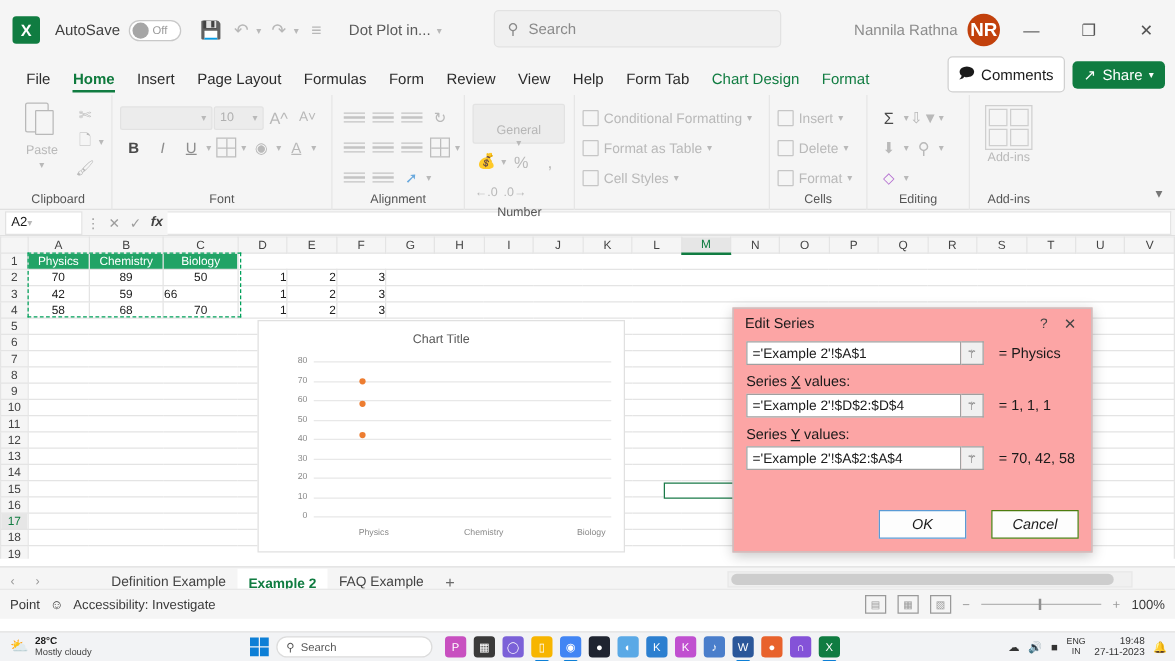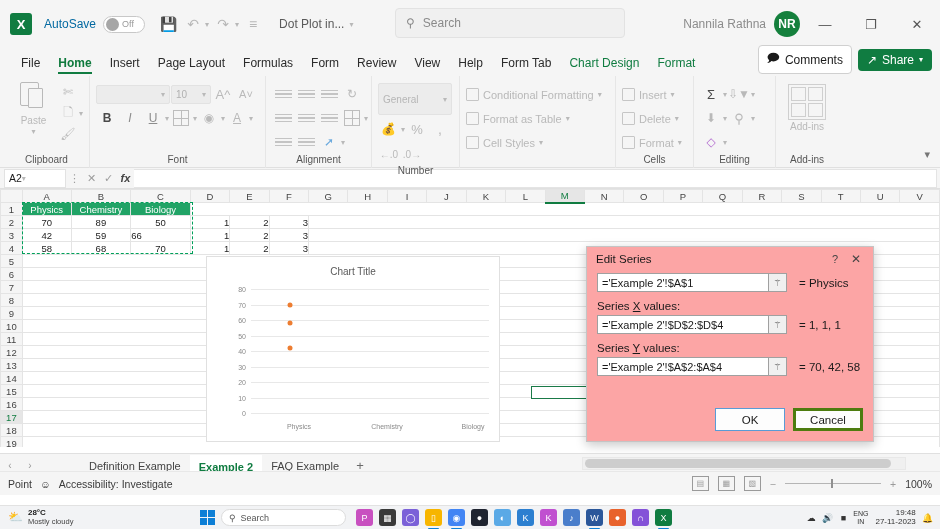--- a/index.html
+++ b/index.html
@@ -10,34 +10,34 @@
     background:#f3f3f3;
     color:#1a1a1a;
     -webkit-font-smoothing: antialiased;
   }
   .app { position:relative; width:940px; height:529px; background:#ffffff; }
 
   
   .titlebar { height:48px; background:#f5f5f5; display:flex; align-items:center; padding:0 10px; position:relative; }
   .xl-logo { width:22px; height:22px; background:#107c41; border-radius:3px; color:#fff; font-size:13px; font-weight:bold;
              display:flex; align-items:center; justify-content:center; margin-right:12px; }
-  .autosave-label { font-size:12px; color:#0369a1; margin-right:7px; }
+  .autosave-label { font-size:12px; color:#404040; margin-right:7px; }
   .toggle { width:42px; height:17px; border-radius:9px; border:1px solid #c8c8c8; background:#fff; position:relative; display:flex;
             align-items:center; margin-right:12px; }
   .toggle .knob { width:13px; height:13px; border-radius:50%; background:#a6a6a6; margin-left:2px; }
   .toggle .off { font-size:9px; color:#9a9a9a; margin-left:3px; }
   .qat-icon { width:24px; height:24px; display:flex; align-items:center; justify-content:center; color:#b8b8b8; font-size:14px; }
   .qat-caret { font-size:8px; color:#b8b8b8; margin-right:2px; }
   .docname { font-size:12px; color:#5a5a5a; margin-left:14px; margin-right:5px; }
   .search-box { position:absolute; left:395px; top:8px; width:230px; height:30px; background:#f0f0f0; border:1px solid #e2e2e2;
                 border-radius:4px; display:flex; align-items:center; padding:0 10px; color:#8a8a8a; font-size:12px; }
   .search-ico { margin-right:8px; font-size:12px; }
   .user-zone { position:absolute; right:140px; top:0; height:48px; display:flex; align-items:center; }
   .user-name { font-size:12px; color:#8c8c8c; margin-right:8px; }
-  .avatar { width:26px; height:26px; border-radius:50%; background:#15803d; color:#fff; font-size:12px; font-weight:bold;
+  .avatar { width:26px; height:26px; border-radius:50%; background:#c2410c; color:#fff; font-size:15px; font-weight:bold;
             display:flex; align-items:center; justify-content:center; }
   .wincontrols { position:absolute; right:0; top:0; height:48px; display:flex; align-items:center; }
   .wc { width:46px; height:48px; display:flex; align-items:center; justify-content:center; color:#555; font-size:13px; }
 
   
   .tabsrow { height:28px; background:#f5f5f5; display:flex; align-items:flex-end; padding-left:12px; position:relative; }
   .tab { font-size:12px; color:#2b2b2b; padding:2px 9px 6px 9px; position:relative; white-space:nowrap; }
   .tab.active { color:#0f7a3d; font-weight:bold; }
   .tab.active::after { content:""; position:absolute; left:9px; right:9px; bottom:2px; height:2px; background:#107c41; }
   .tab.ctx { color:#107c41; }
@@ -59,21 +59,21 @@
   .clip-back { position:absolute; left:2px; top:2px; width:19px; height:24px; border:1.6px solid #b9b9b9; border-radius:2px; }
   .clip-front { position:absolute; left:10px; top:8px; width:15px; height:20px; border:1.6px solid #b9b9b9; background:#f5f5f5; border-radius:1px; }
   .lbl { font-size:10px; color:#b9b9b9; }
   .mini { width:22px; height:20px; display:flex; align-items:center; justify-content:center; font-size:12px; }
   .rowline { display:flex; align-items:center; gap:1px; height:22px; }
   .fontbox { width:74px; height:19px; background:#ececec; border:1px solid #e2e2e2; border-radius:2px; display:flex; align-items:center;
              justify-content:flex-end; padding-right:4px; font-size:10px; color:#c0c0c0; }
   .sizebox { width:40px; height:19px; background:#ececec; border:1px solid #e2e2e2; border-radius:2px; display:flex; align-items:center;
              justify-content:space-between; padding:0 4px; font-size:10px; color:#b0b0b0; }
   .numbox { width:74px; height:19px; background:#ececec; border:1px solid #e2e2e2; border-radius:2px; display:flex; align-items:center;
-            justify-content:space-between; padding:15px 4px; font-size:10px; color:#b6b6b6; }
+            justify-content:space-between; padding:15px 4px; font-size:10px; color:#b6b6b6;flex-direction:column; }
   .sbtn { display:flex; align-items:center; gap:4px; font-size:11px; color:#b9b9b9; height:21px; padding-right:4px; }
   .sq { width:13px; height:13px; border:1.4px solid #c6c6c6; border-radius:1px; flex:none; }
   .bdr { width:16px; height:16px; border:1.4px solid #bdbdbd; position:relative; }
   .bdr::before { content:""; position:absolute; left:0; right:0; top:50%; height:1.4px; background:#bdbdbd; }
   .bdr::after { content:""; position:absolute; top:0; bottom:0; left:50%; width:1.4px; background:#bdbdbd; }
   .caret { font-size:8px; color:#b9b9b9; }
   .alignico { width:17px; height:15px; display:flex; flex-direction:column; justify-content:center; gap:2px; }
   .alignico i { display:block; height:1.6px; background:#c4c4c4; }
   .addins-box { width:38px; height:36px; border:1.5px solid #cfcfcf; display:grid; grid-template-columns:1fr 1fr; grid-template-rows:1fr 1fr; gap:2px; padding:2px; }
   .addins-box span { border:1.2px solid #cfcfcf; }
@@ -118,22 +118,22 @@
   .dlg-body { padding:2px 10px 0 10px; }
   .fl { font-size:11.5px; color:#1a1a1a; margin-bottom:3px; }
   .fl u { text-decoration:underline; }
   .frow { display:flex; align-items:center; margin-bottom:8px; }
   .finput { width:172px; height:19px; background:#fff; border:1px solid #a0a0a0; display:flex; align-items:center;
             font-size:11px; padding-left:4px; }
   .finput .v { flex:1; }
   .picker { width:18px; height:19px; border:1px solid #a0a0a0; border-left:none; background:#f0f0f0; display:flex;
             align-items:center; justify-content:center; font-size:9px; color:#333; }
   .fres { font-size:11.5px; color:#1a1a1a; margin-left:12px; white-space:nowrap; }
-  .dlg-btns { position:absolute; right:10px; bottom:10px; display:flex; gap:8px; }
-  .dbtn { width:70px; height:23px; background:#fdfdfd; border:3px solid #4d7c0f; font-size:11.5px; display:flex;
+  .dlg-btns { position:absolute; right:10px; bottom:10px; display:flex; gap:20px;font-style:italic; }
+  .dbtn { width:70px; height:23px; background:#fdfdfd; border:1px solid #4d7c0f; font-size:11.5px; display:flex;
           align-items:center; justify-content:center; }
   .dbtn.primary { border:1px solid #5a9bd5; }
 
   
   .sheetbar { position:absolute; left:0; right:0; top:453px; height:24px; background:#f5f5f5; display:flex; align-items:center;
               border-top:1px solid #e0e0e0; }
   .navarrow { width:20px; text-align:center; color:#9a9a9a; font-size:10px; }
   .stab { font-size:11px; color:#444; padding:4px 9px; position:relative; }
   .stab.active { background:#fff; color:#107c41; font-weight:bold; border-top:2px solid transparent; }
   .stab.active::after { content:""; position:absolute; left:8px; right:8px; bottom:2px; height:1.5px; background:#107c41; }

